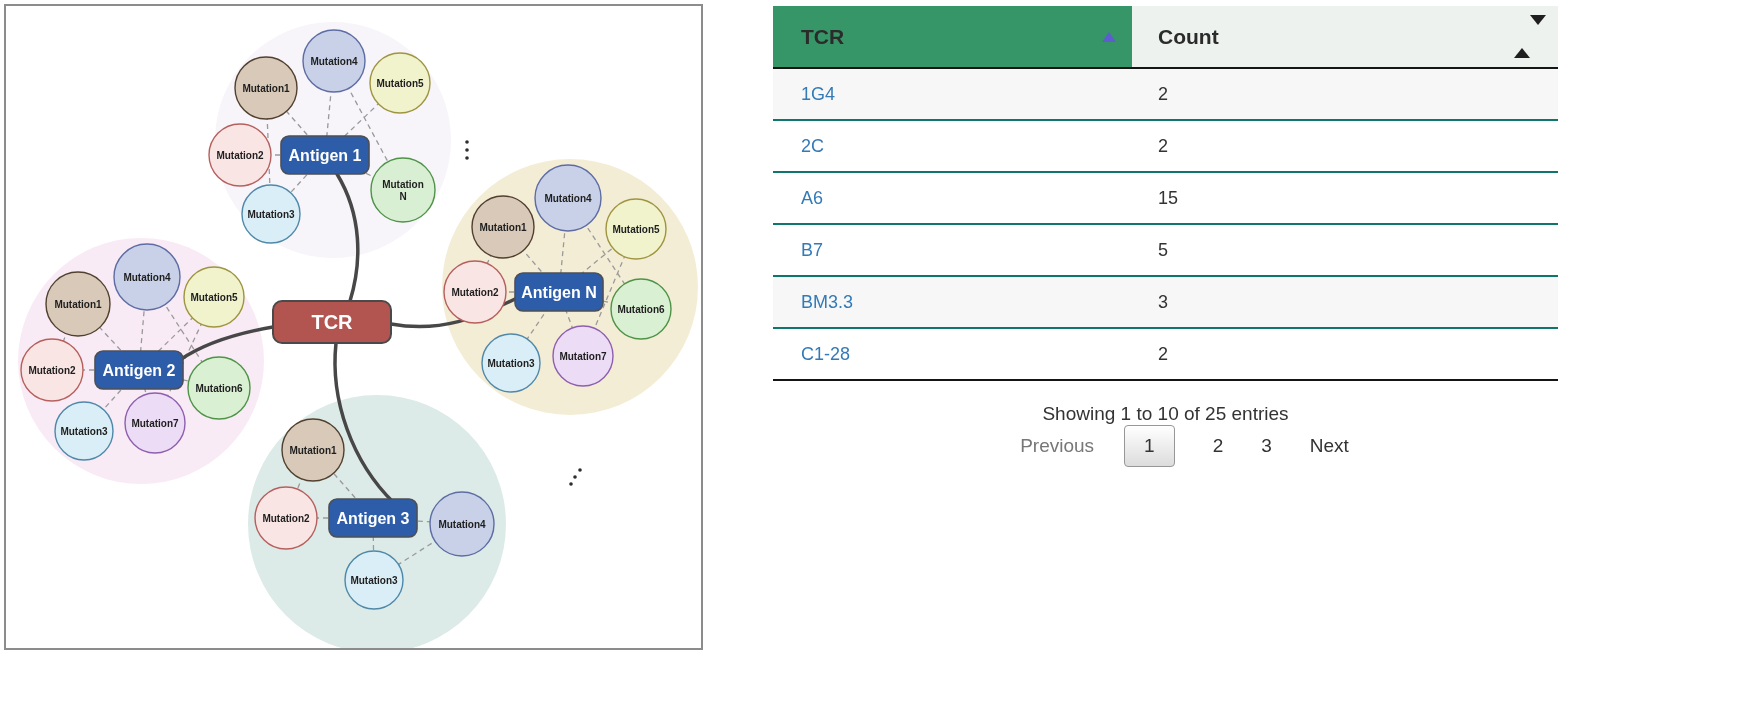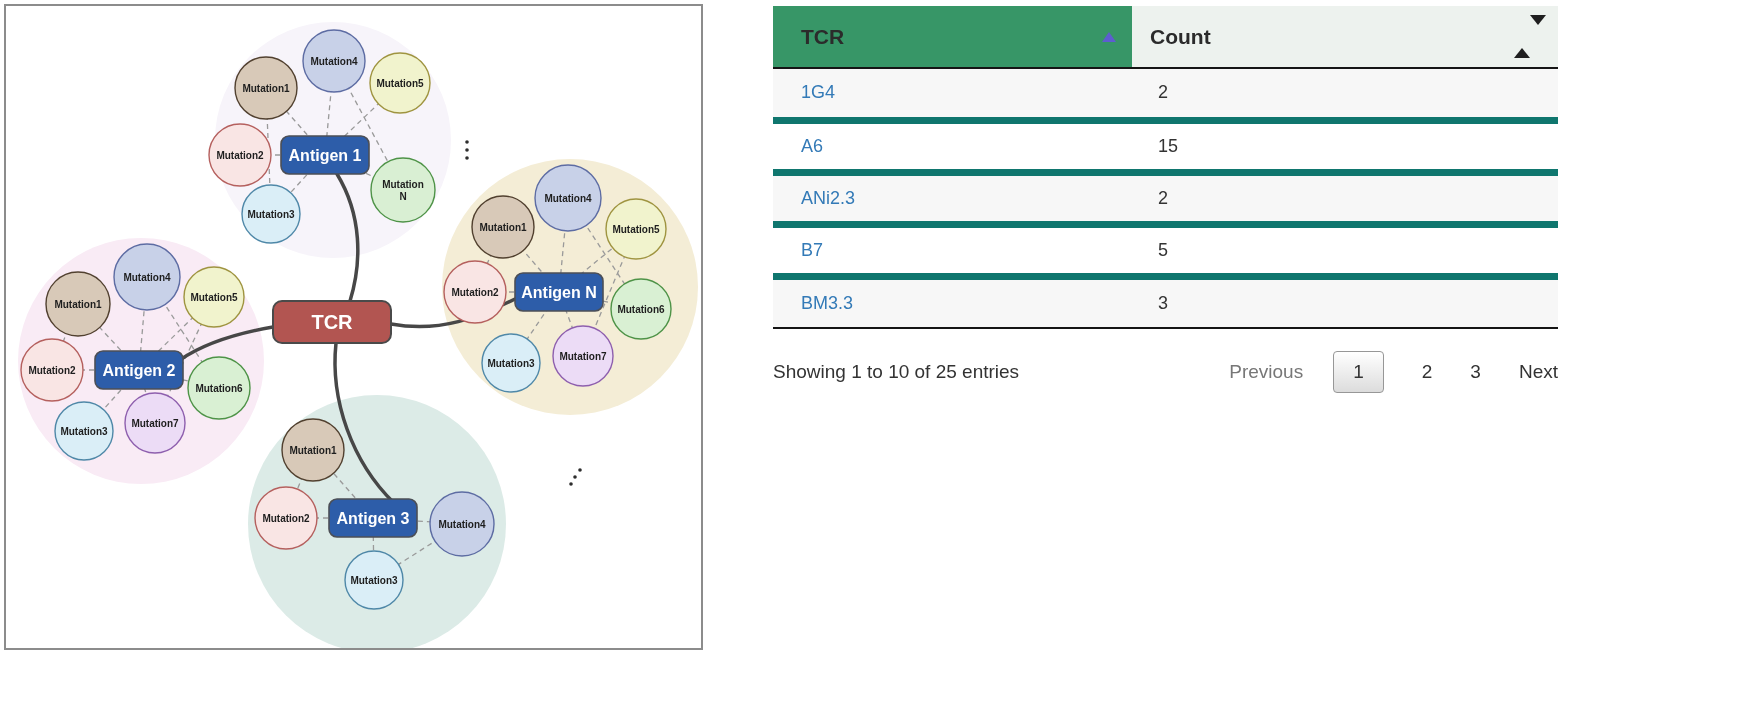--- a/index.html
+++ b/index.html
@@ -15,42 +15,42 @@
 
   
   .table-wrap{position:absolute;left:773px;top:6px;width:785px;color:#333;}
   table.tcr-table{width:100%;border-collapse:collapse;table-layout:fixed;}
   .tcr-table th{
     height:62px;font-size:21px;font-weight:bold;text-align:left;
     padding:0 0 0 28px;position:relative;border-bottom:2px solid #151515;
     color:#2b2b2b;box-sizing:border-box;
   }
   th.th-tcr{width:359px;background:var(--header-green,#379667);}
-  th.th-count{background:var(--header-light,#edf2ee);padding-left:18px;}
+  th.th-count{background:var(--header-light,#edf2ee);padding-left:26px;}
   .tcr-table td{
     height:52px;font-size:18px;padding:0 0 0 28px;
-    border-bottom:7px solid #0f766e;box-sizing:border-box;color:#333;
+    border-bottom:2px solid #0f766e;box-sizing:border-box;color:#333;
   }
   .tcr-table td.cell-count{padding-left:26px;}
   .tcr-table tr.striped td{background:#f7f7f7;}
   .tcr-table tbody tr:last-child td{border-bottom:2px solid #151515;}
   .tcr-table a{color:var(--link-blue,#337ab7);text-decoration:none;cursor:pointer;}
 
   
   .sort-asc{
     position:absolute;right:16px;top:50%;transform:translateY(-50%);
     width:0;height:0;border-left:7px solid transparent;border-right:7px solid transparent;
     border-bottom:10px solid #5d5dd0;
   }
   .sort-both{position:absolute;right:12px;top:50%;transform:translateY(-50%);}
   .sort-both .tri-up{width:0;height:0;border-left:8px solid transparent;border-right:8px solid transparent;border-bottom:10px solid #1f1f1f;margin-bottom:3px;}
   .sort-both .tri-down{width:0;height:0;border-left:8px solid transparent;border-right:8px solid transparent;border-top:10px solid #1f1f1f;}
 
   
-  .table-footer{display:flex;justify-content:space-between;align-items:center;margin-top:22px;}
+  .table-footer{display:flex;justify-content:space-between;align-items:center;margin-top:22px;flex-direction:column;}
   .entries-summary{font-size:19px;color:#333;}
   .pager{display:flex;align-items:center;}
   .pager .pg{font-size:19px;margin-left:38px;cursor:pointer;user-select:none;text-align:center;}
   .pager .pg.prev{color:#777;}
   .pager .pg.num,.pager .pg.next{color:#333;}
   .pager .pg.active{
     border:1px solid #979797;border-radius:4px;
     background:linear-gradient(to bottom,#ffffff 0%,#dcdcdc 100%);
     padding:9px 19px;margin-left:30px;color:#333;
   }
@@ -184,34 +184,38 @@
           </span>
         </th>
       </tr>
     </thead>
     <tbody>
         <tr class="striped">
     <td class="cell-tcr"><a href="#">1G4</a></td>
     <td class="cell-count">2</td>
   </tr>
         <tr>
+    <td class="cell-tcr"><a href="#">2C</a></td>
+    <td class="cell-count">2</td>
+  </tr>
+        <tr>
     <td class="cell-tcr"><a href="#">A6</a></td>
     <td class="cell-count">15</td>
-  </tr>
-        <tr class="striped">
-    <td class="cell-tcr"><a href="#">ANi2.3</a></td>
-    <td class="cell-count">2</td>
   </tr>
         <tr>
     <td class="cell-tcr"><a href="#">B7</a></td>
     <td class="cell-count">5</td>
   </tr>
         <tr class="striped">
     <td class="cell-tcr"><a href="#">BM3.3</a></td>
     <td class="cell-count">3</td>
+  </tr>
+        <tr>
+    <td class="cell-tcr"><a href="#">C1-28</a></td>
+    <td class="cell-count">2</td>
   </tr>
       </tbody>
   </table>
 
   <div class="table-footer">
     <div class="entries-summary">Showing 1 to 10 of 25 entries</div>
     <div class="pager">
         <span class="pg prev">Previous</span>
         <span class="pg num active">1</span>
         <span class="pg num">2</span>

